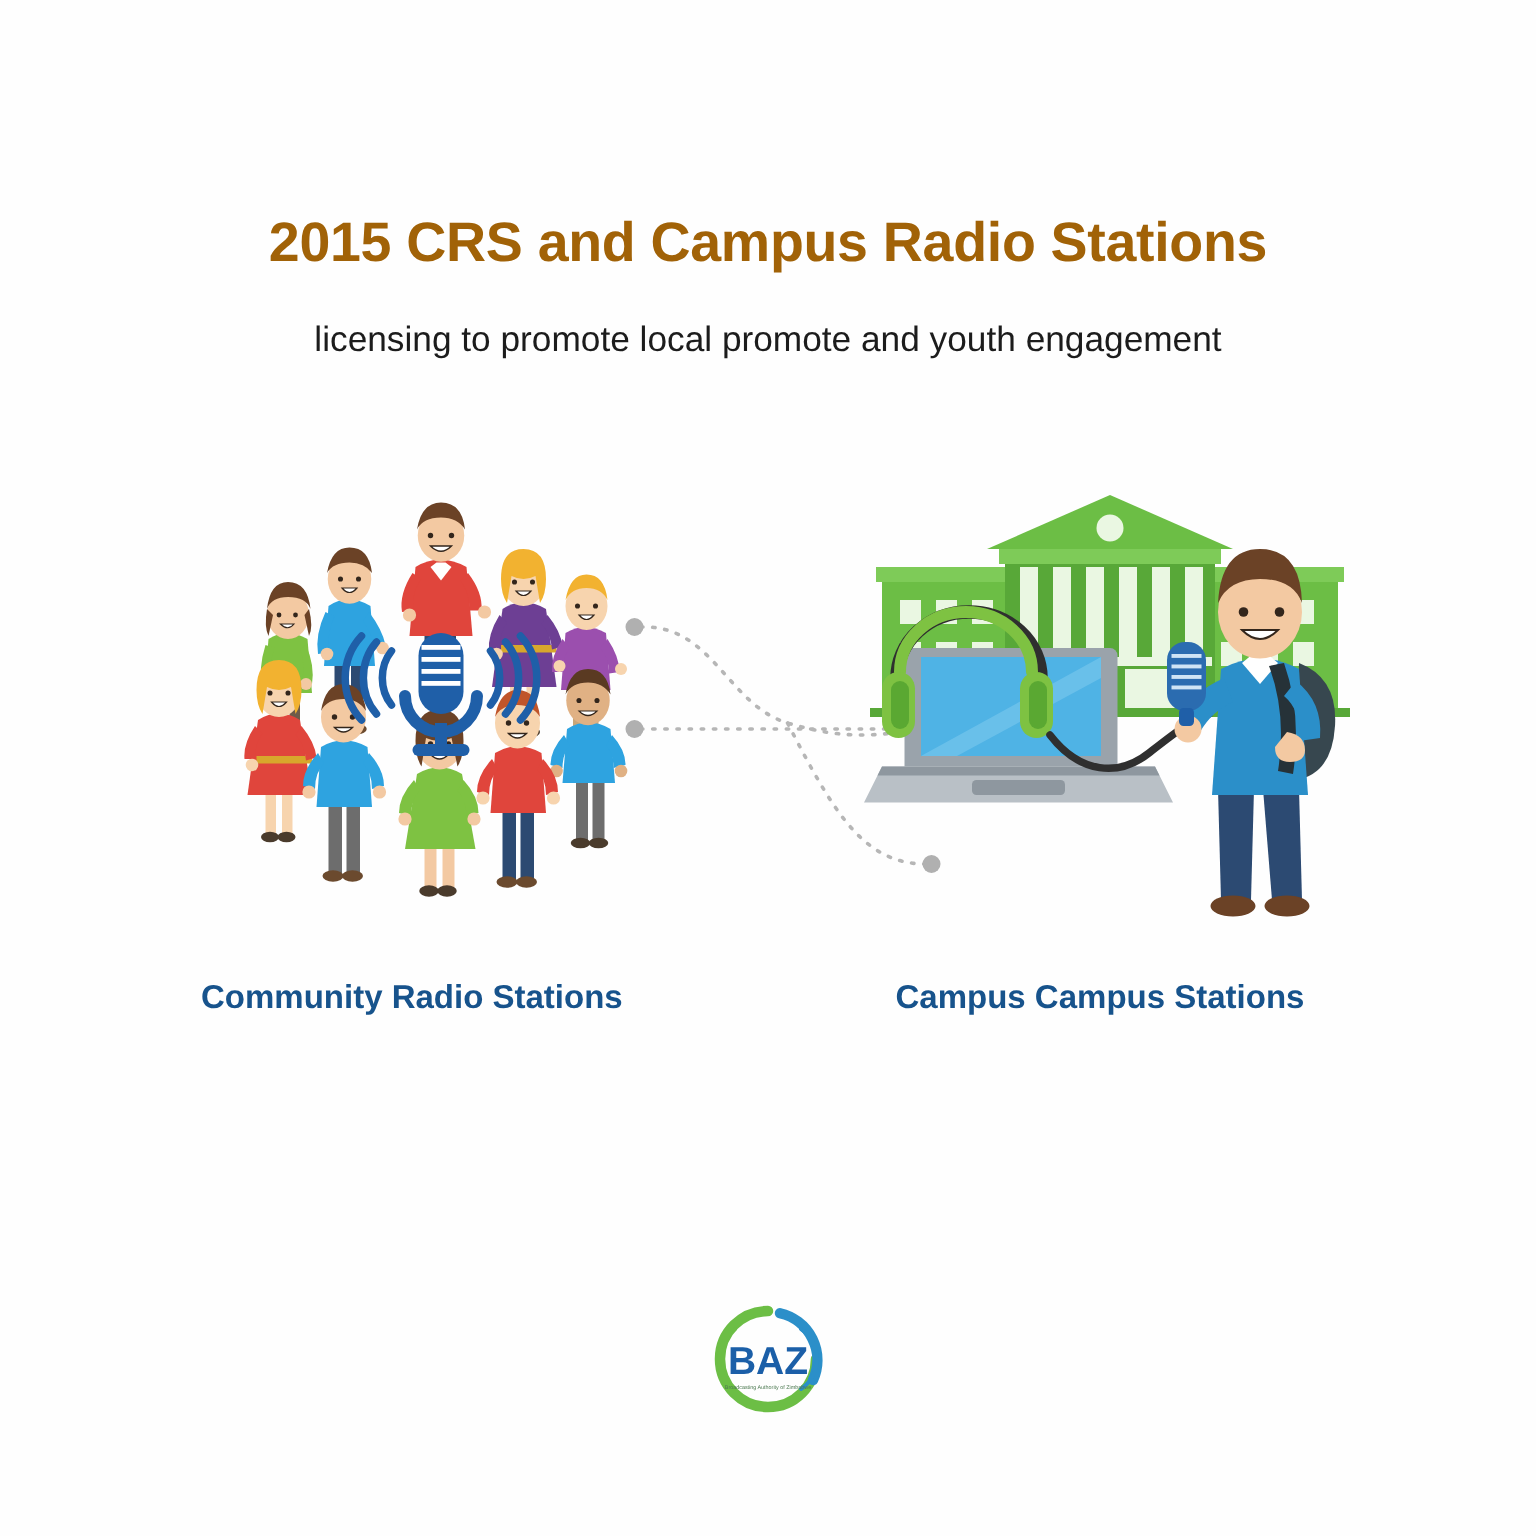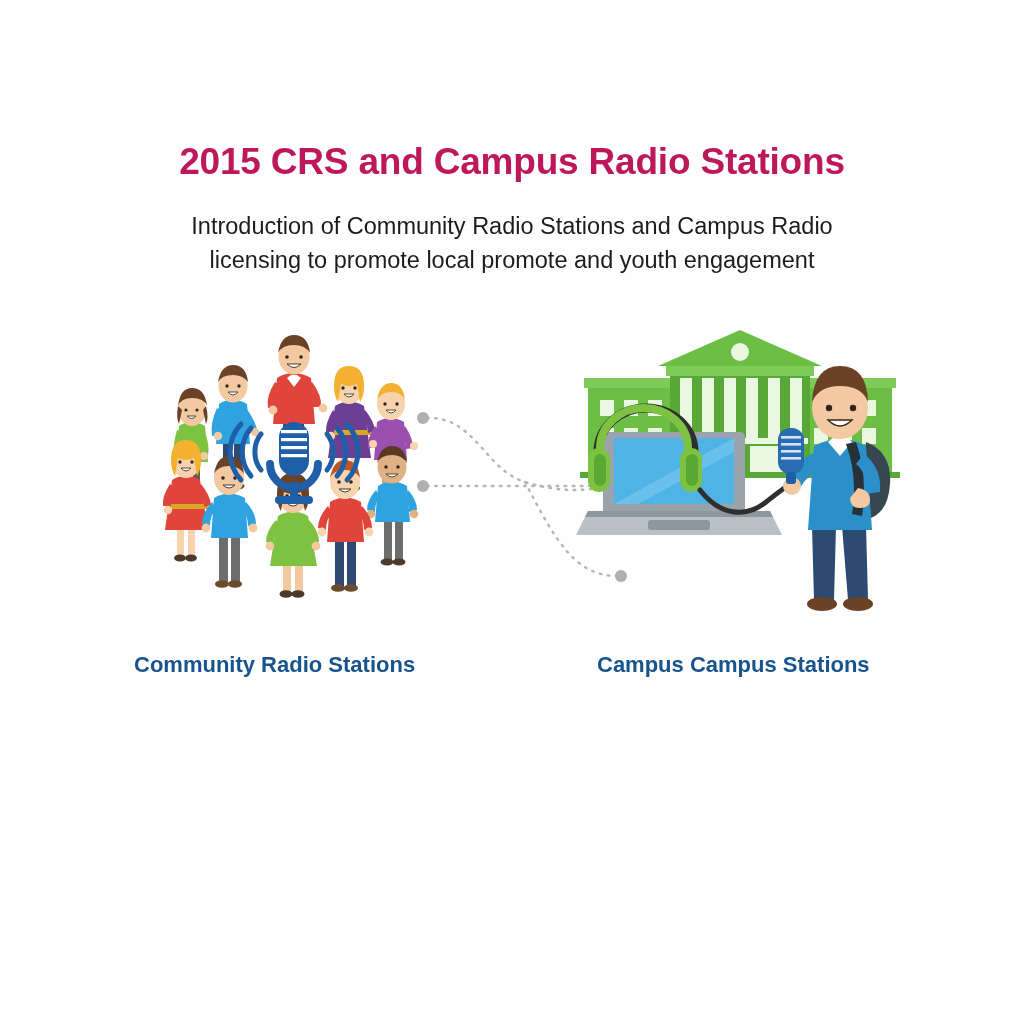--- a/index.html
+++ b/index.html
@@ -24,21 +24,21 @@
   .header {
     position: absolute;
     left: 0;
     top: 142px;
     width: 1024px;
     text-align: center;
   }
   .title {
     font-size: 37px;
     font-weight: bold;
-    color: #be185d;
+    color: #a16207;
     letter-spacing: -0.2px;
     line-height: 1.1;
     margin: 0;
   }
   .subtitle {
     margin: 26px auto 0;
     width: 760px;
     font-size: 23.5px;
     font-weight: normal;
     color: #1c1c1c;
@@ -97,21 +97,20 @@
   .logo { display: inline-block; line-height: 0; }
 </style>
 </head>
 <body>
 
 <div class="slide" style="background: rgb(254, 254, 254);">
 
   <div class="header">
     <h1 class="title">2015 CRS and Campus Radio Stations</h1>
     <div class="subtitle">
-      <div>Introduction of Community Radio Stations and Campus Radio</div>
       <div>licensing to promote local promote and youth engagement</div>
     </div>
   </div>
 
   <div class="stage">
 
     <div class="panel panel-community">
       <svg width="320" height="300" viewBox="0 0 320 300">
         <defs>
           <g id="pbody">
@@ -432,14 +431,30 @@
         </g>
       </svg>
     </div>
   </div>
 
   <div class="captions">
     <div class="caption caption-left">Community Radio Stations</div>
     <div class="caption caption-right">Campus Campus Stations</div>
   </div>
 
+  <div class="footer">
+    <span class="logo">
+      <svg width="96" height="80" viewBox="0 0 96 80">
+
+        <path d="M48 8 A32 32 0 1 0 80 40" fill="none" stroke="#6cbe45" stroke-width="7" stroke-linecap="round"></path>
+
+        <path d="M56 9.5 A32 32 0 0 1 78 54" fill="none" stroke="#2b8fc9" stroke-width="7" stroke-linecap="round"></path>
+
+        <path d="M26 20 A24 24 0 0 0 26 60" fill="none" stroke="#6cbe45" stroke-width="2.6" stroke-linecap="round"></path>
+        <path d="M70 20 A24 24 0 0 1 70 60" fill="none" stroke="#2b8fc9" stroke-width="2.6" stroke-linecap="round"></path>
+
+        <text x="48" y="50" text-anchor="middle" font-family="'Liberation Sans', sans-serif" font-size="26" font-weight="bold" fill="#1b5fa8">BAZ</text>
+        <text x="48" y="60" text-anchor="middle" font-family="'Liberation Sans', sans-serif" font-size="3.6" fill="#4d7a52">Broadcasting Authority of Zimbabwe</text>
+      </svg>
+    </span>
+  </div>
 
 </div>
 
 </body></html>

